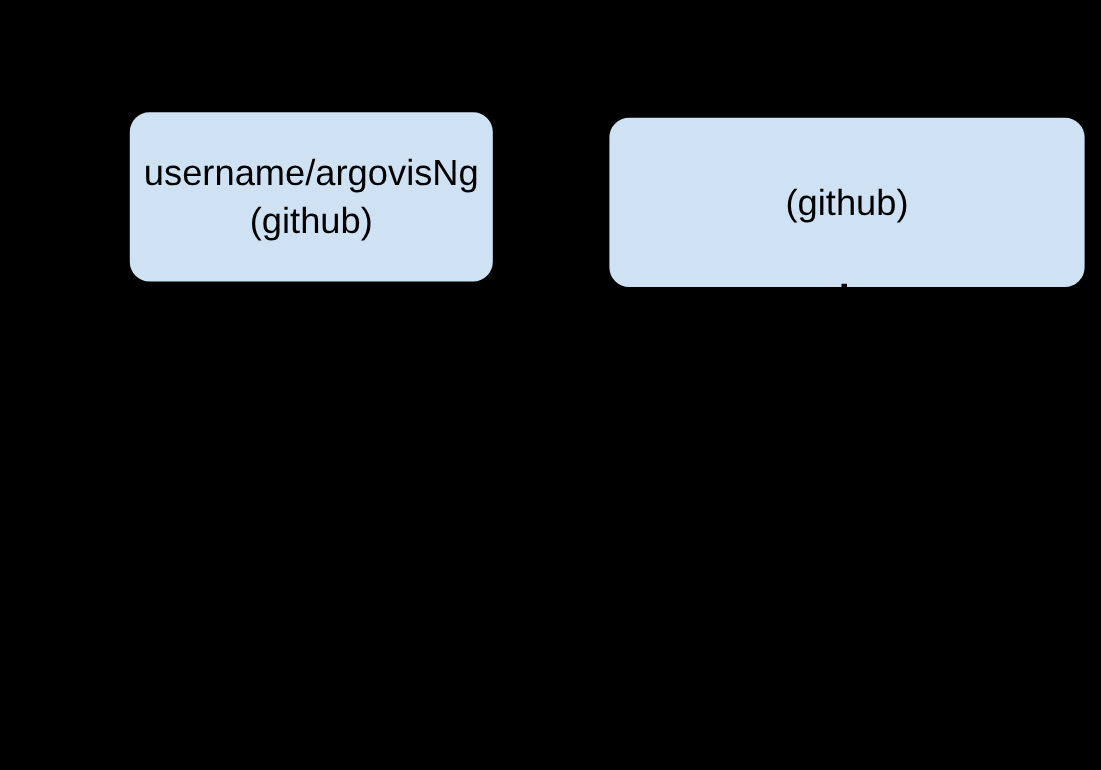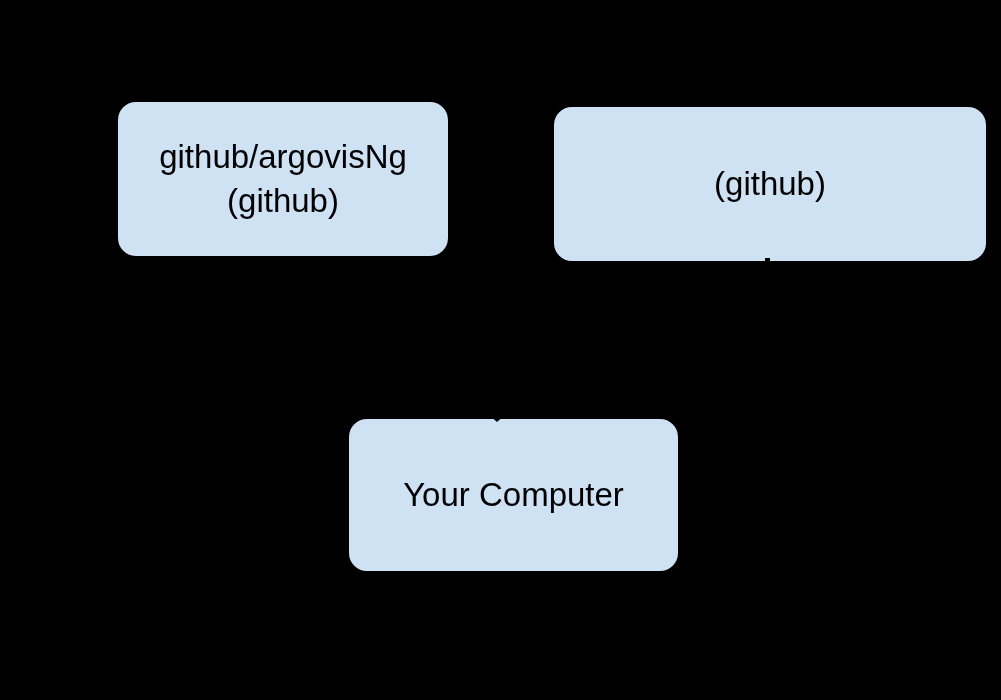--- a/index.html
+++ b/index.html
@@ -73,29 +73,26 @@
     background: var(--connector, #000000);
     z-index: 2;
   }
 </style>
 </head>
 <body>
 
 <div class="canvas">
 
   <div class="node node-upstream">
-    <div class="node-line">github/argovisNg</div>
+    <div class="node-line">username/argovisNg</div>
     <div class="node-line">(github)</div>
   </div>
 
   <div class="node node-fork">
     <div class="node-line">(github)</div>
   </div>
 
-  <div class="node node-local">
-    <div class="node-line">Your Computer</div>
-  </div>
 
   <div class="arrow-tip"></div>
 
   <div class="connector-stub"></div>
 
 </div>
 
 </body></html>

